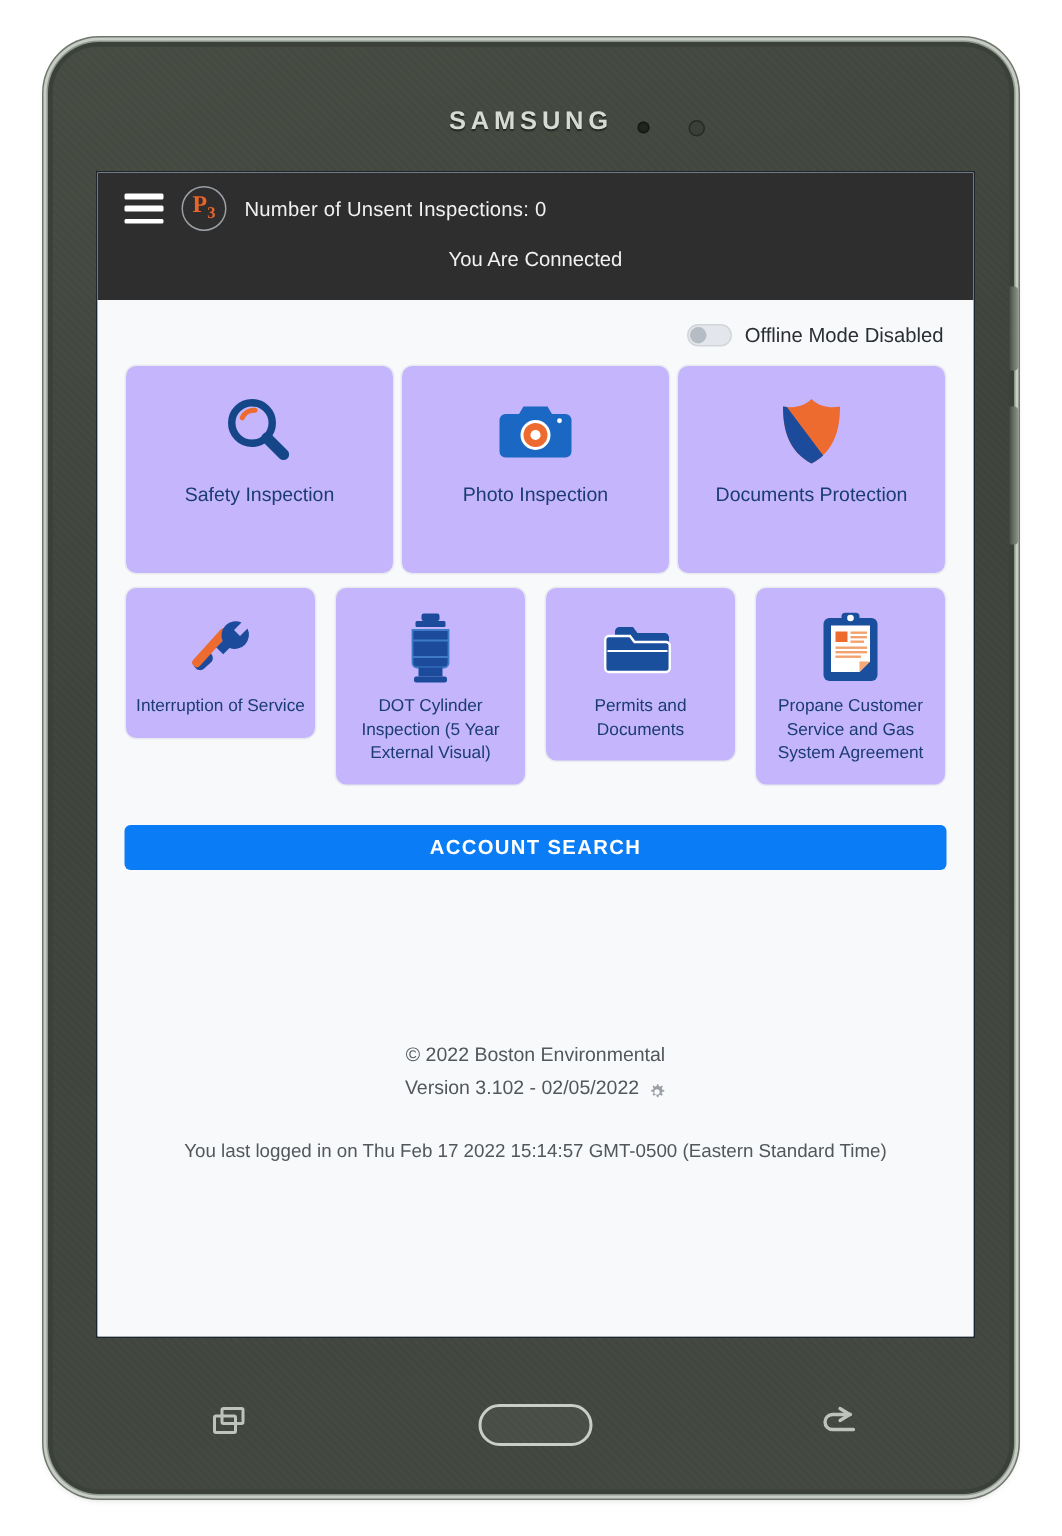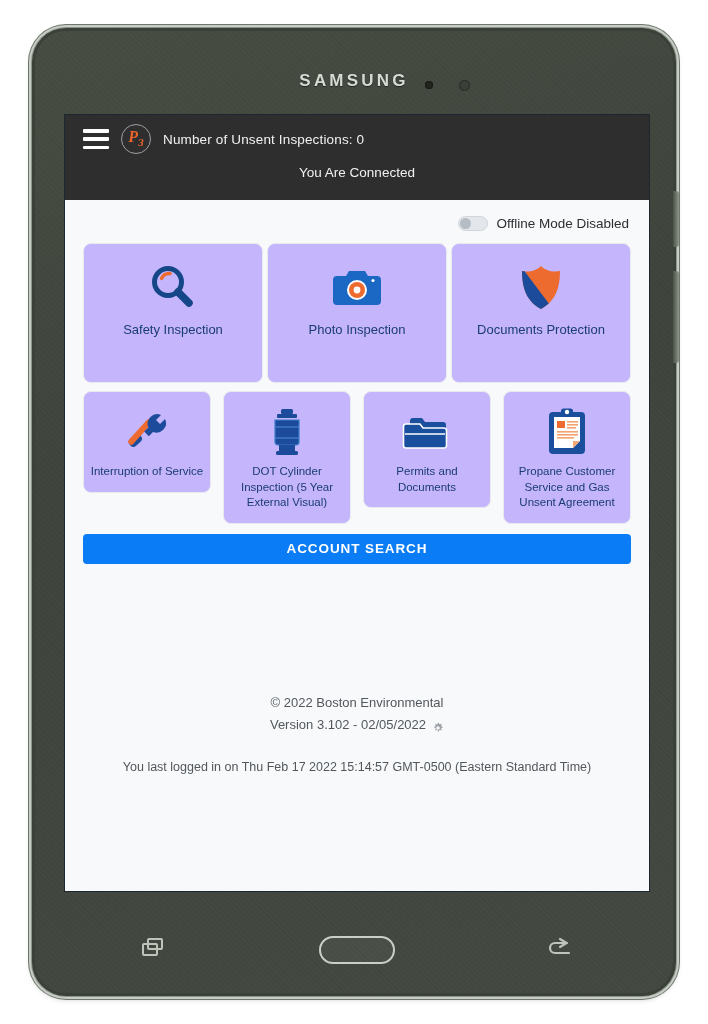--- a/index.html
+++ b/index.html
@@ -111,21 +111,20 @@
   }
   #app-logo {
     width: 30px; height: 30px;
     border-radius: 50%;
     border: 1.6px solid #9aa0a6;
     display: flex;
     align-items: center;
     justify-content: center;
     margin-right: 12px;
     flex: 0 0 auto;
-    font-style: italic;
   }
   #app-logo-text {
     font-family: "Liberation Serif", serif;
     font-weight: bold;
     font-size: 16px;
     color: #e8642a;
     line-height: 1;
   }
   #app-logo-text sub { font-size: 11px; }
   #unsent-label {
@@ -206,21 +205,21 @@
     color: #1b3c73;
     font-size: 13px;
     line-height: 1.28;
   }
   #tile-row-2 .tile-label { font-size: 11.5px; line-height: 1.35; }
 
   
   #account-search-button {
     display: block;
     width: 100%;
-    margin-top: 10px;
+    margin-top: 26px;
     background: #0a7cf6;
     color: #ffffff;
     border: none;
     border-radius: 4px;
     height: 30px;
     font-size: 13.5px;
     font-weight: bold;
     letter-spacing: .9px;
     font-family: "Liberation Sans", sans-serif;
     cursor: pointer;
@@ -383,21 +382,21 @@
                 <path d="M34 34 l-7 7 v-7 z" fill="#f4a875"></path>
                 <rect x="11" y="14" width="8" height="7" fill="#ee6b2f"></rect>
                 <rect x="21" y="14" width="11" height="1.6" fill="#f2a26e"></rect>
                 <rect x="21" y="17" width="11" height="1.6" fill="#f2a26e"></rect>
                 <rect x="21" y="20" width="9" height="1.6" fill="#f2a26e"></rect>
                 <rect x="11" y="24" width="21" height="1.6" fill="#f2a26e"></rect>
                 <rect x="11" y="27" width="21" height="1.6" fill="#f2a26e"></rect>
                 <rect x="11" y="30" width="17" height="1.6" fill="#f2a26e"></rect>
               </svg>
             </div>
-            <div class="tile-label">Propane Customer Service and Gas Unsent Agreement</div>
+            <div class="tile-label">Propane Customer Service and Gas System Agreement</div>
           </div>
         </div>
 
         <button id="account-search-button">ACCOUNT SEARCH</button>
 
         <div id="footer">
           <div id="footer-copyright">© 2022 Boston Environmental</div>
           <div id="footer-version">
             <span>Version 3.102 - 02/05/2022</span>
             <span id="gear-icon">

